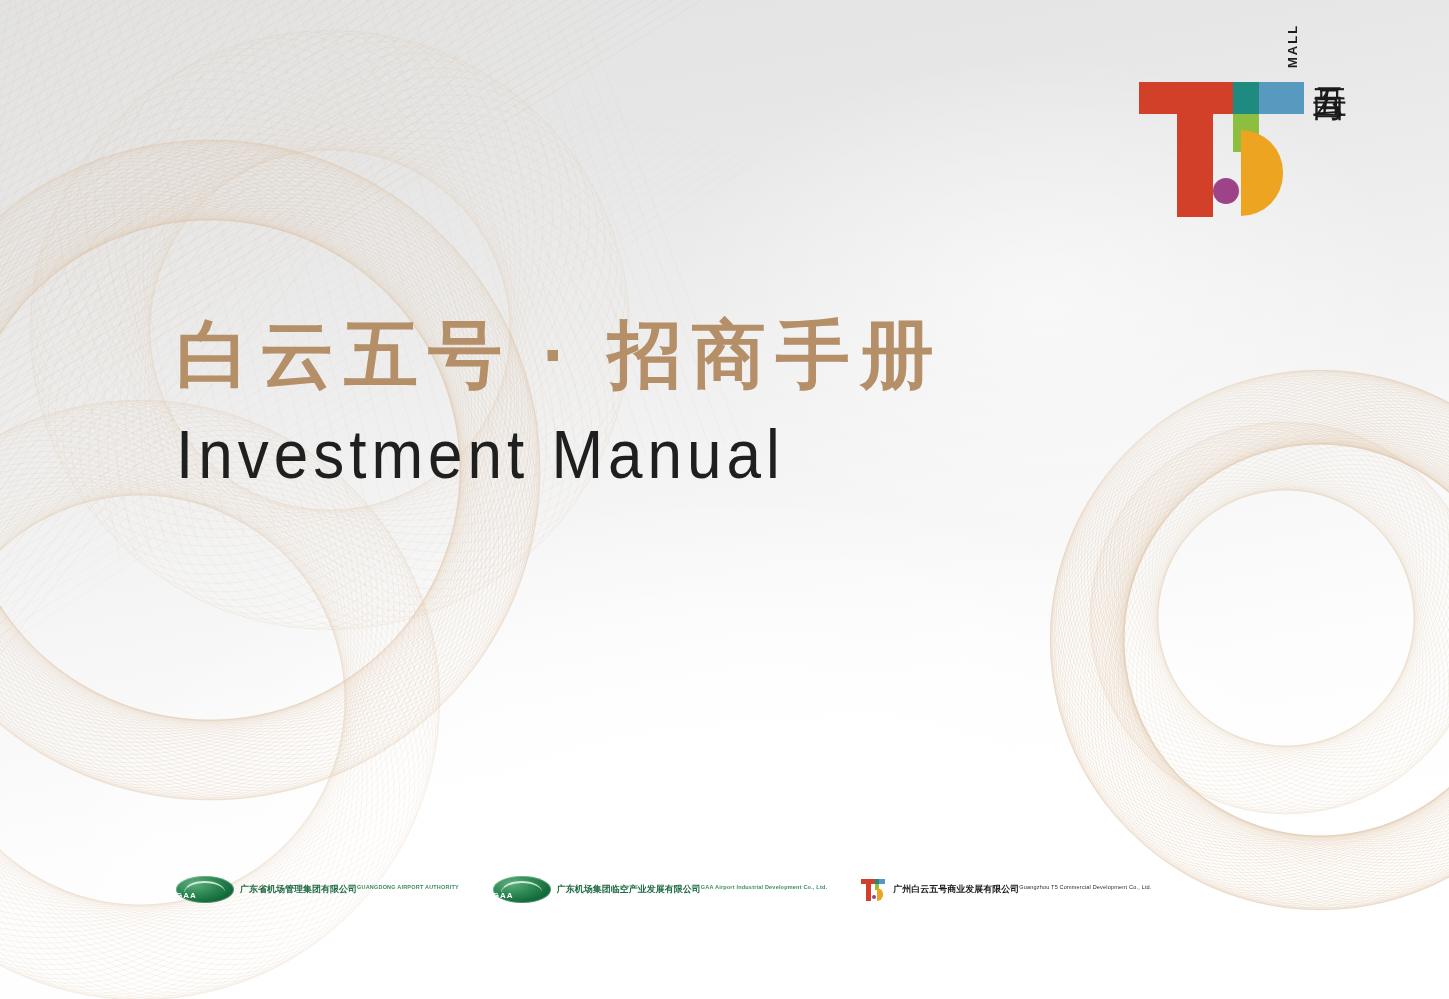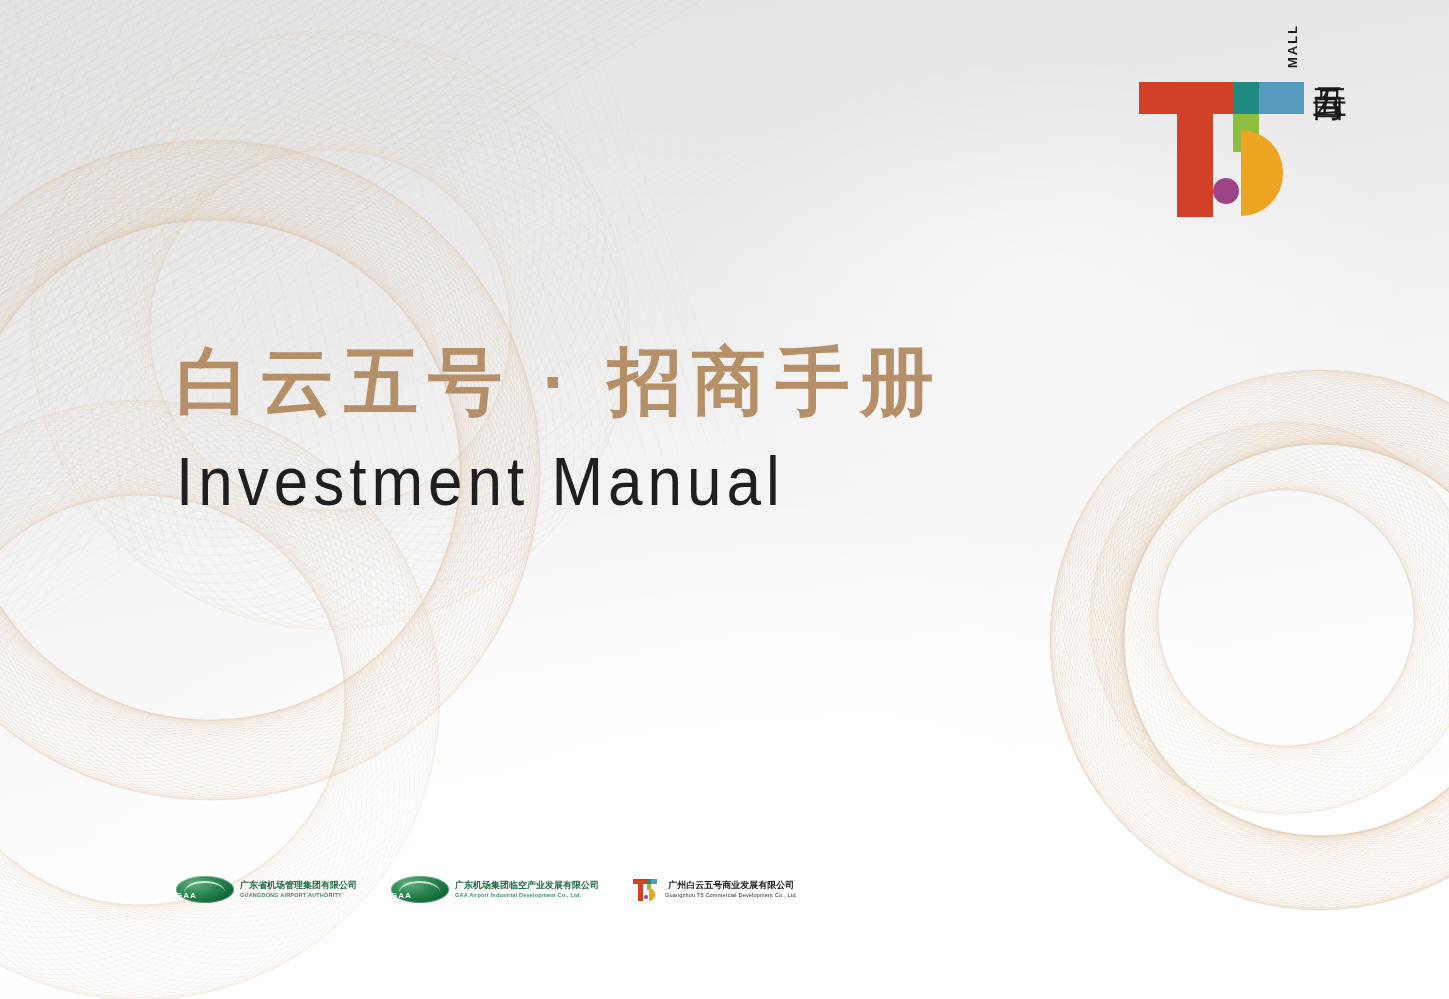--- a/index.html
+++ b/index.html
@@ -79,21 +79,20 @@
   
   .title-block { position: absolute; left: 176px; top: 318px; }
   .title-cn {
     font-size: 74px;
     font-weight: bold;
     color: #b58f68;
     letter-spacing: 10px;
     line-height: 1;
     white-space: nowrap;
     font-family: "Liberation Sans", "DejaVu Sans", sans-serif;
-    margin-top: 27px;
   }
   .title-en {
     margin-top: 28px;
     font-size: 62px;
     font-weight: 300;
     color: #1f1f1f;
     letter-spacing: 5px;
     line-height: 1;
     white-space: nowrap;
     font-family: "Liberation Sans", sans-serif;
@@ -125,21 +124,21 @@
     left: 8px; top: 5px;
     width: 40px; height: 9px;
     border-radius: 50% 50% 0 0 / 100% 100% 0 0;
     border-top: 2px solid rgba(255,255,255,0.75);
     border-left: 1px solid rgba(255,255,255,0.4);
   }
   .gaa-badge span {
     font-size: 8px; font-weight: bold; color: #ffffff;
     letter-spacing: 1px; margin-bottom: 3px;
   }
-  .partner-text { display: flex; flex-direction: column; justify-content: center; }
+  .partner-text { display: flex; flex-direction: row; justify-content: center; }
   .p-cn { font-size: 9px; font-weight: bold; color: #1f6b43; letter-spacing: 0px; line-height: 1.25; white-space: nowrap; }
   .p-en { font-size: 5.5px; font-weight: bold; color: #3f8a62; letter-spacing: 0.2px; line-height: 1.3; white-space: nowrap; }
   .p-cn.dark { color: #1a1a1a; text-align: center; }
   .p-en.dark { color: #2b2b2b; font-weight: normal; }
 
   .mini-t5 { position: relative; width: 26px; height: 26px; }
   .mini { position: absolute; }
   .m-tbar  { left: 0px;  top: 2px;  width: 14px; height: 5px; }
   .m-tstem { left: 5px;  top: 6px;  width: 5px;  height: 18px; }
   .m-teal  { left: 14px; top: 2px;  width: 4px;  height: 5px; }

